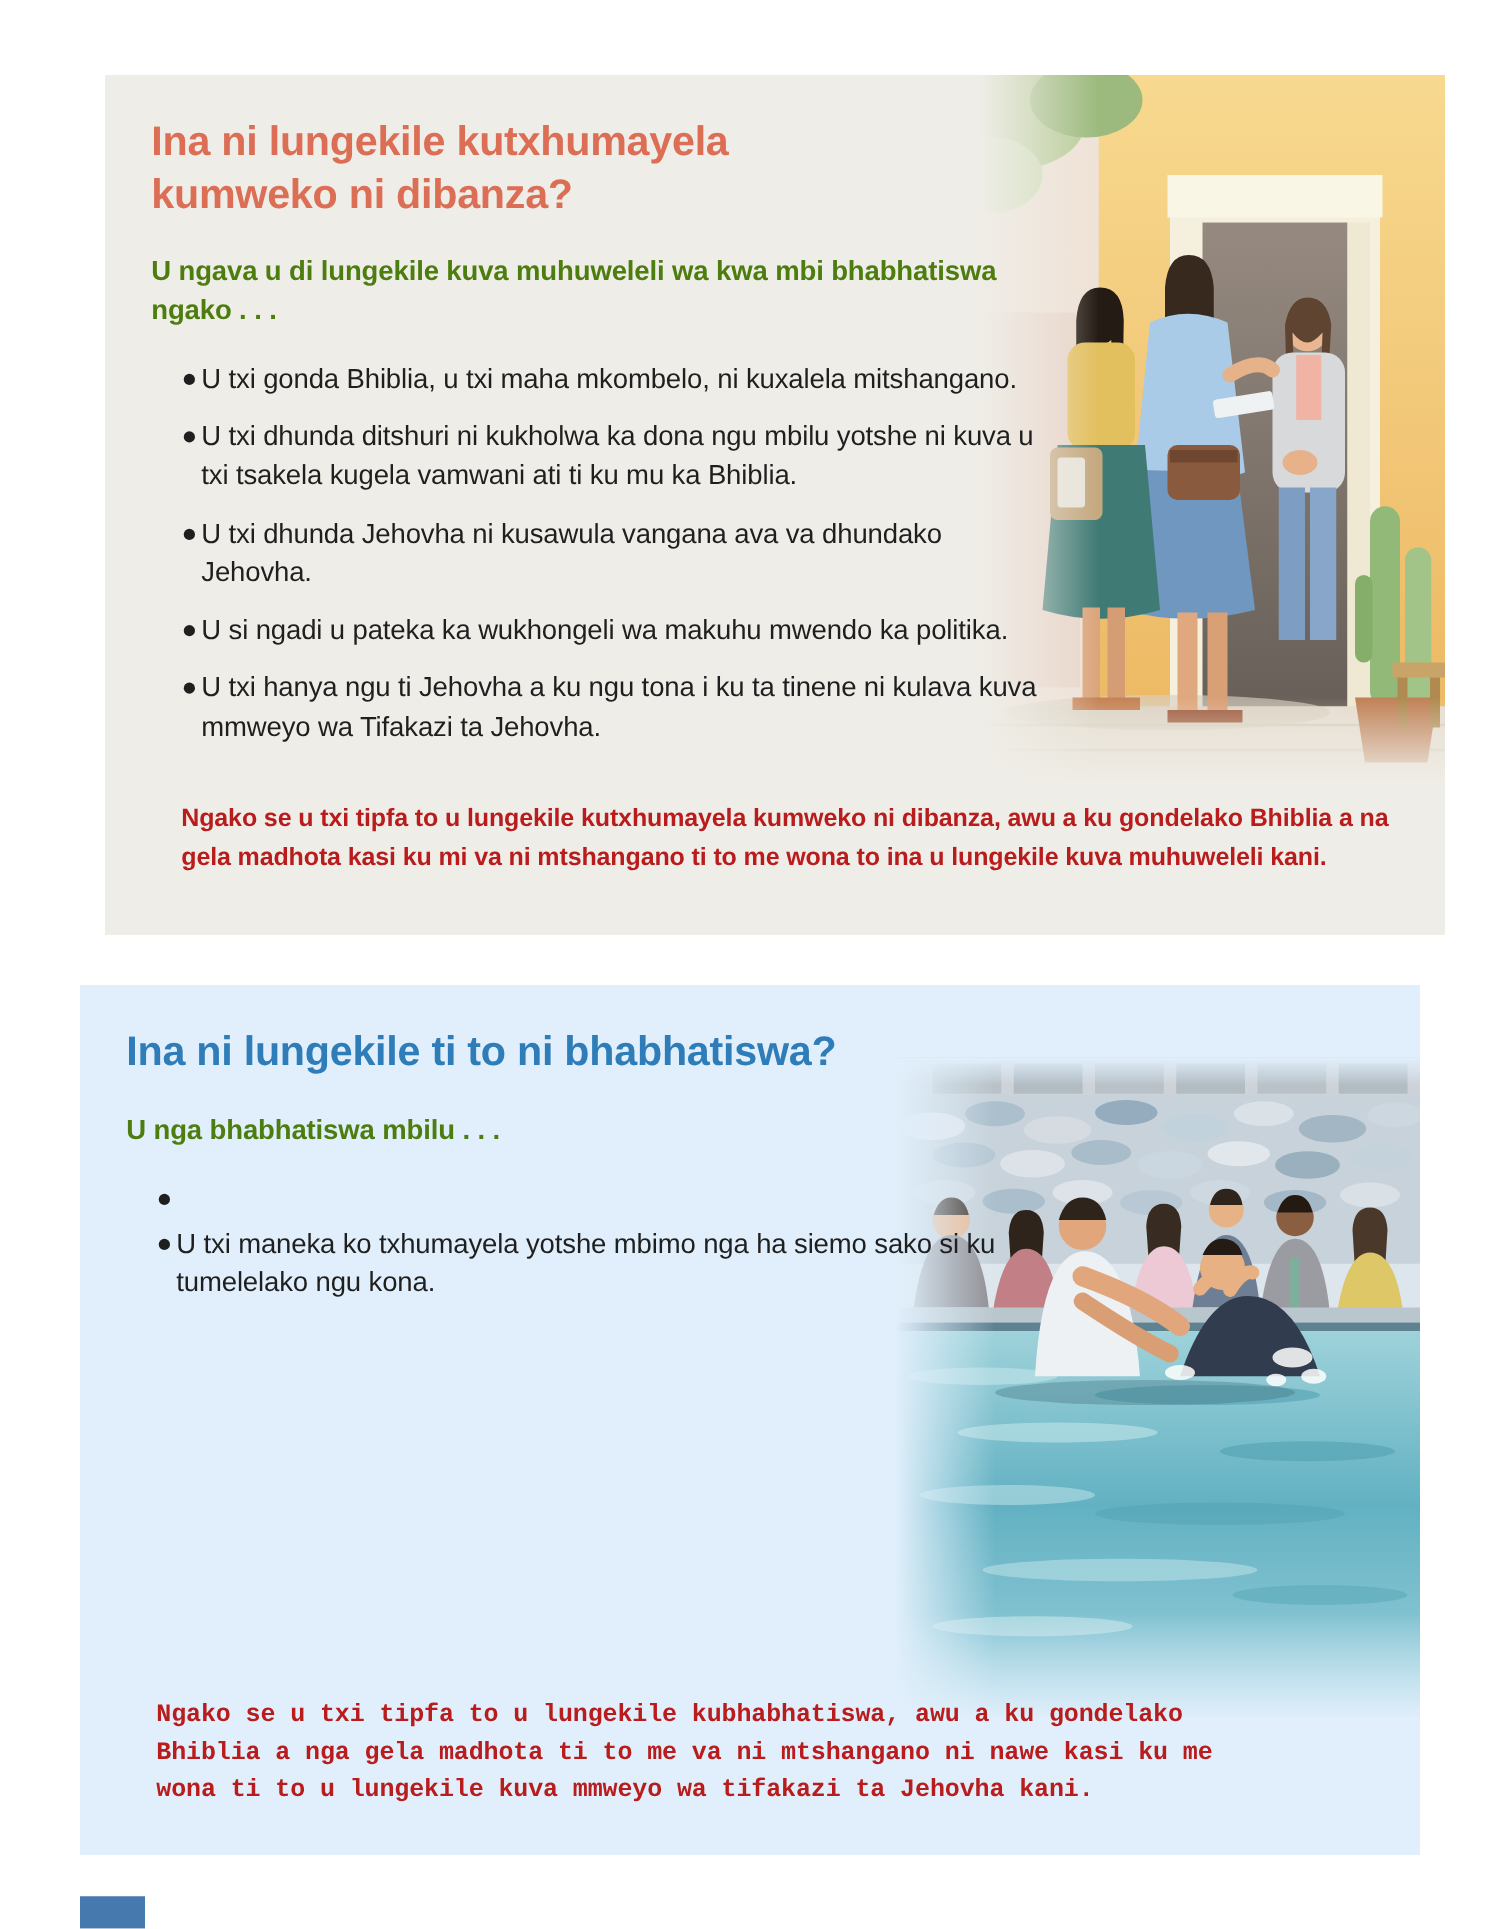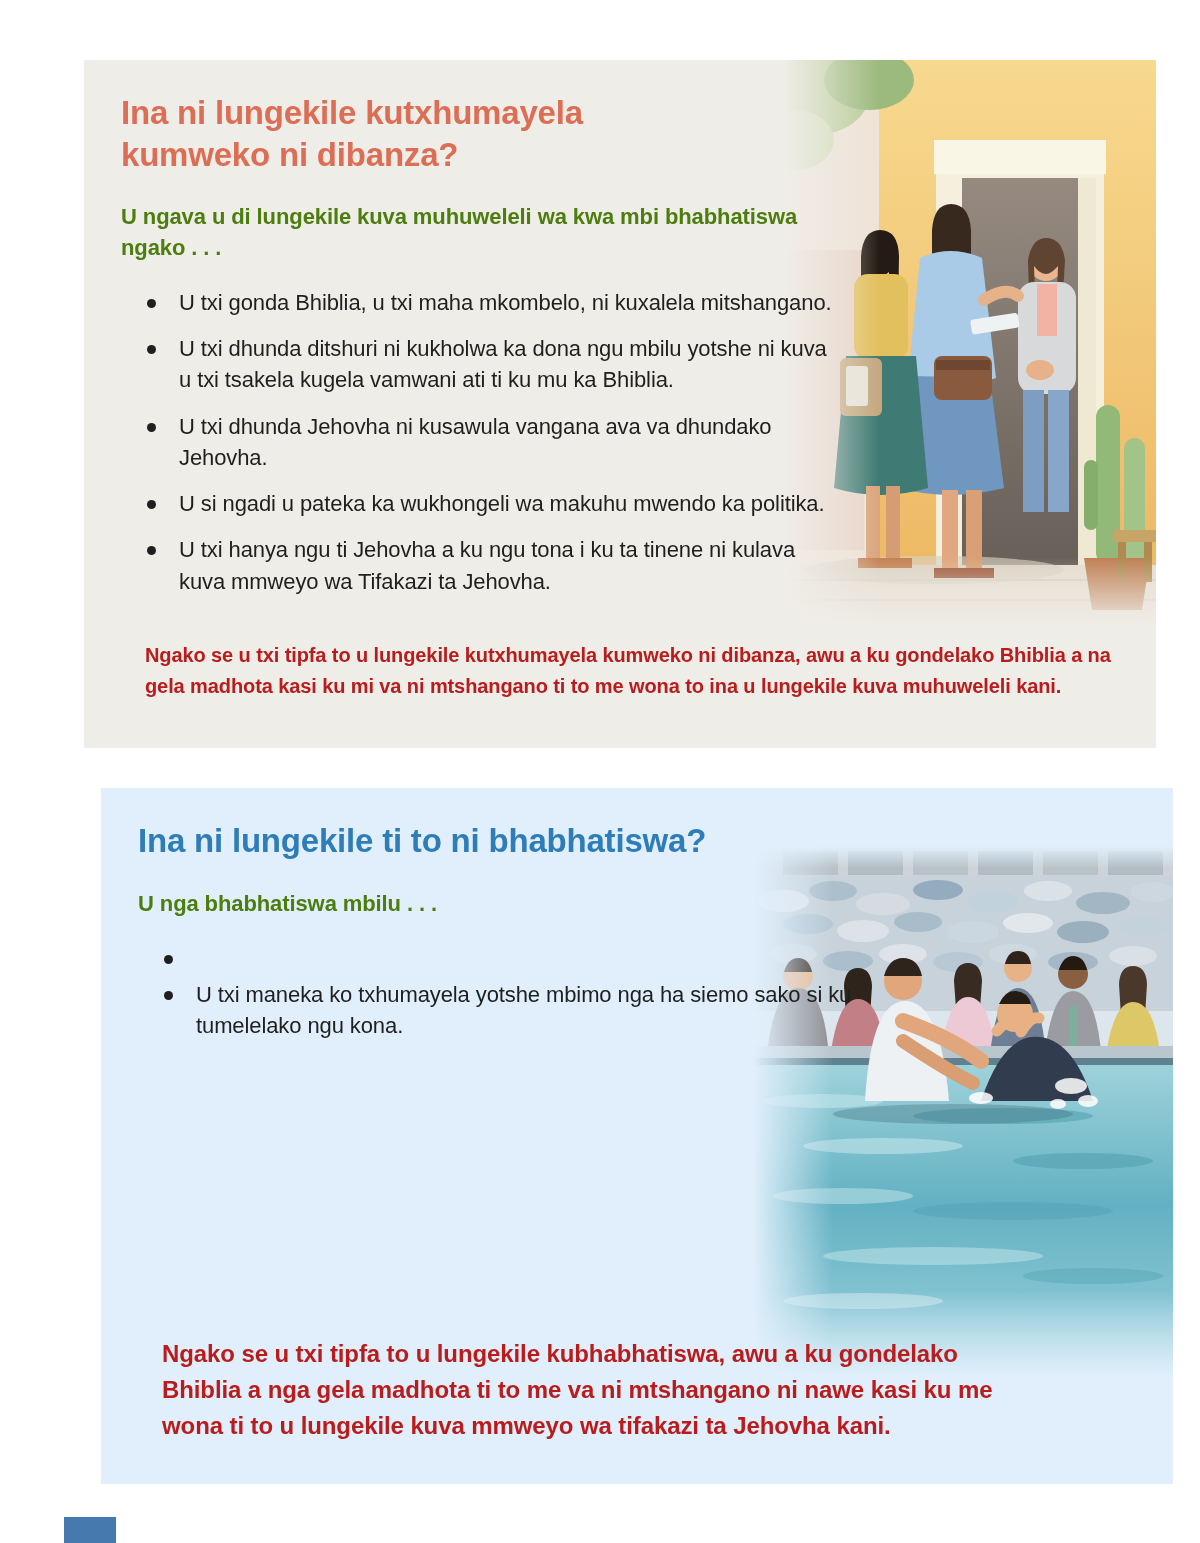--- a/index.html
+++ b/index.html
@@ -4,46 +4,46 @@
 <style>
   html,body{margin:0;padding:0;}
   body{
     width:1200px;height:1543px;background:#ffffff;
     font-family:"Liberation Sans", sans-serif;
     -webkit-font-smoothing:antialiased;
   }
   .page{position:relative;width:1200px;height:1543px;overflow:hidden;background:#ffffff;}
   .panel{position:absolute;left:64px;width:1072px;overflow:hidden;}
   .panel-1{top:60px;height:688px;background:#efede7;margin-left:20px;}
-  .panel-2{top:788px;height:696px;background:#e0effb;margin-left:37px;}
+  .panel-2{top:788px;height:696px;background:#e0effb;}
   .panel-content{position:relative;z-index:2;padding:32px 0 0 37px;}
   h1{
     margin:0;font-weight:bold;font-size:33px;line-height:1.26;letter-spacing:-0.2px;
   }
   .h-orange{color:#dc6e55;max-width:545px;}
   .h-blue{color:#2e7cb8;max-width:720px;}
   .intro{
     margin:27px 0 0 0;font-size:22px;font-weight:bold;color:#4d7c0f;
     line-height:1.38;max-width:730px;letter-spacing:-0.1px;
   }
   ul.bullets{
     list-style:none;margin:24px 0 0 0;padding:0 0 0 26px;max-width:690px;
   }
   ul.bullets li{
-    display:flex;align-items:flex-start;gap:23px;
+    display:flex;align-items:flex-start;gap:5px;
     margin-bottom:15px;font-size:22px;line-height:1.42;color:#1f1f1f;letter-spacing:-0.1px;
   }
   .dot{
     flex:0 0 auto;width:9px;height:9px;border-radius:50%;background:#1f1f1f;margin-top:12px;
   }
   .panel-footer{
     position:absolute;z-index:2;left:61px;font-weight:bold;color:#b91c1c;letter-spacing:-0.1px;
   }
   .panel-1 .panel-footer{bottom:26px;font-size:20px;line-height:1.55;width:1000px;}
-  .panel-2 .panel-footer{bottom:16px;font-size:24px;line-height:1.5;width:880px;}
+  .panel-2 .panel-footer{bottom:16px;font-size:20px;line-height:1.5;width:880px;font-family:Liberation Mono, monospace;}
   .illus{position:absolute;z-index:1;}
   .illus-1{top:0;right:0;width:372px;height:568px;}
   .illus-2{top:58px;right:0;width:420px;height:530px;}
   .jw-logo-partial{
     position:absolute;left:64px;bottom:0;width:52px;height:26px;background:#4679ae;
   }
 </style>
 </head>
 <body>
 

